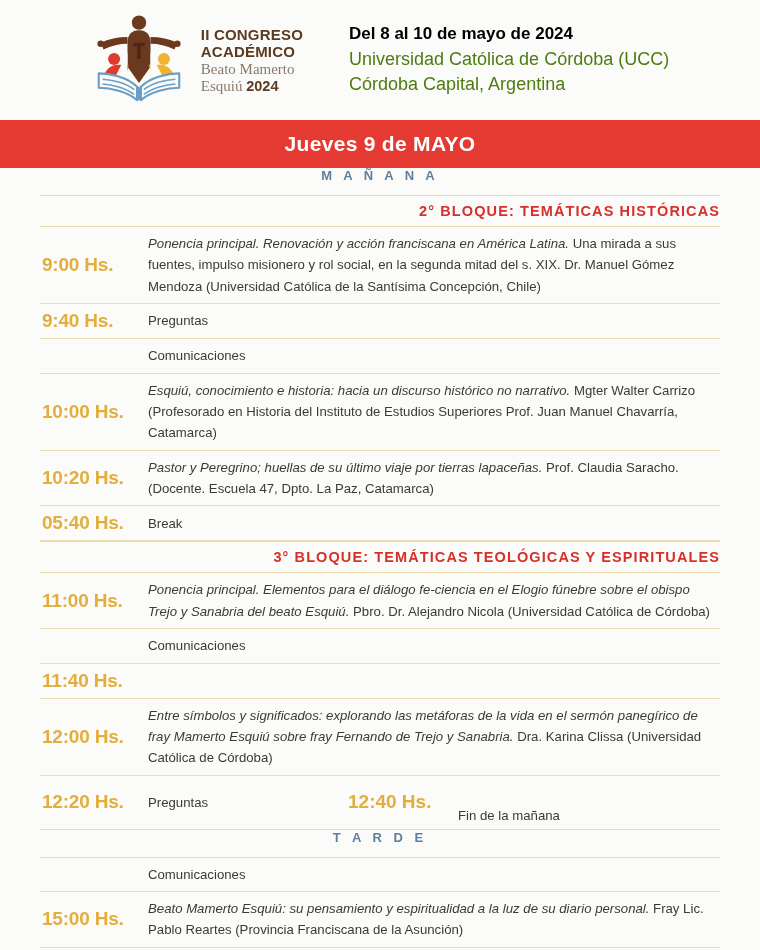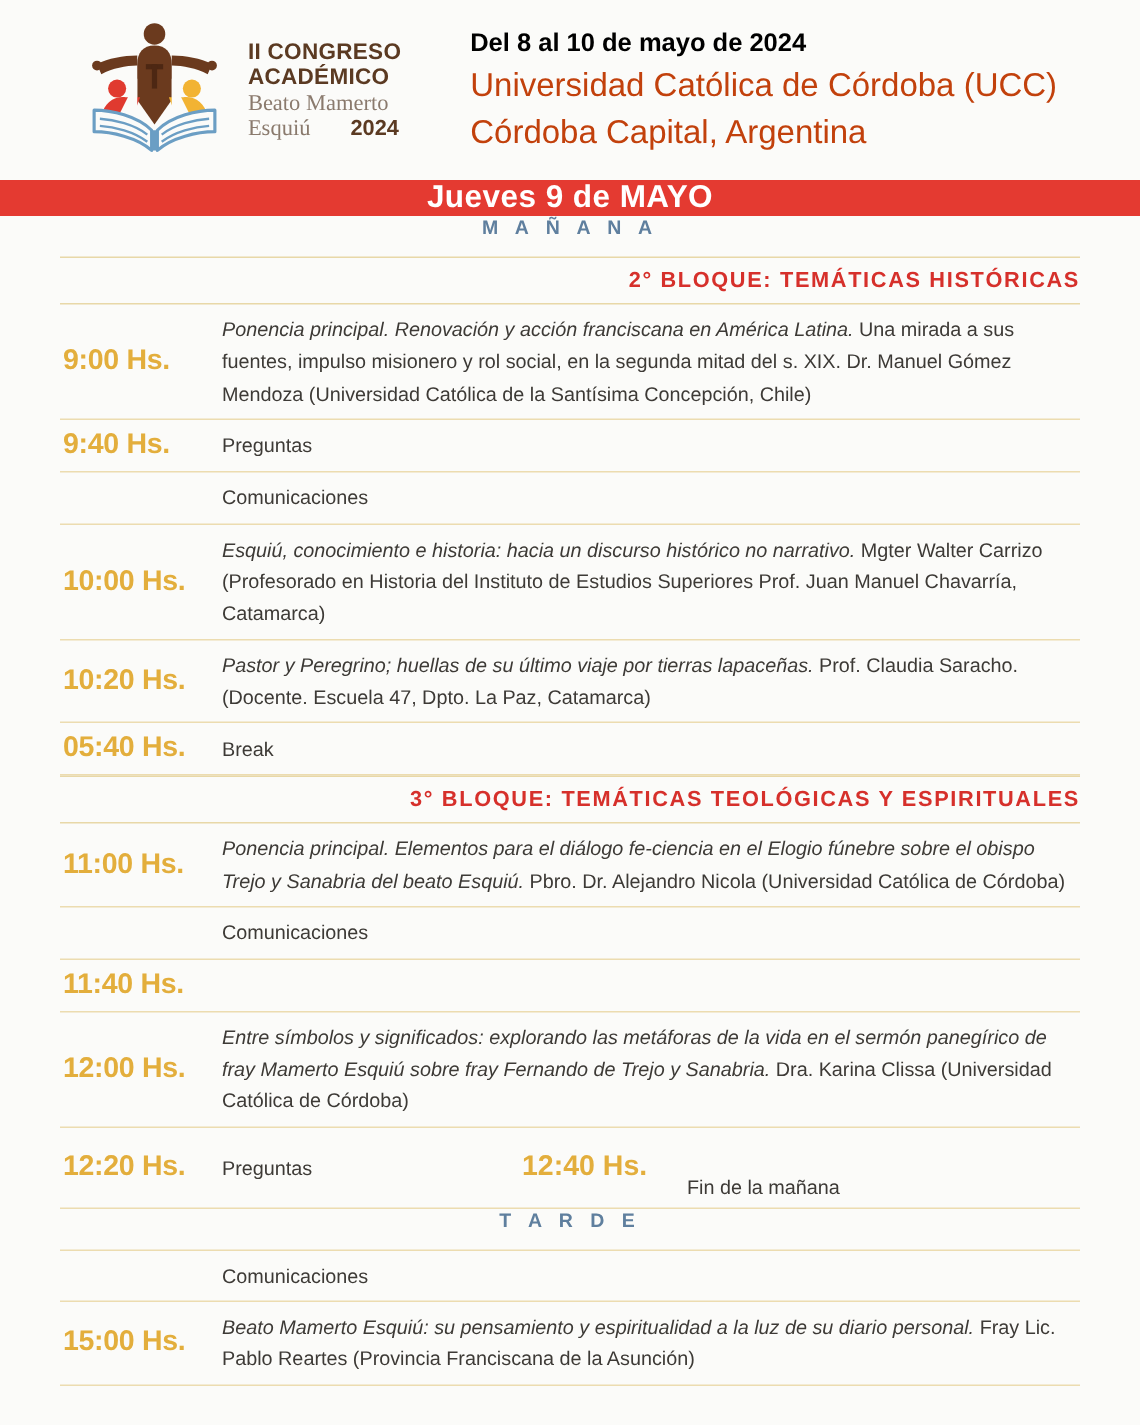--- a/index.html
+++ b/index.html
@@ -56,44 +56,43 @@
     font-size: 15px;
     font-weight: normal;
     color: #8a7a6d;
     font-family: "Liberation Serif", serif;
   }
   .congress-title .ct-l4 .yr {
     font-weight: bold;
     color: #5b3a22;
     font-family: "Liberation Sans", sans-serif;
     font-size: 14.5px;
-    margin-left: 23px;
   }
 
   .event-meta {
     margin-left: 32px;
     line-height: 1.42;
     color: #4a443e;
   }
   .event-meta .em-l1 {
     font-size: 17px;
     font-weight: bold;
     color: #000000;
   }
   .event-meta .em-l2,
   .event-meta .em-l3 {
-    font-size: 22px;
+    font-size: 18px;
     font-weight: normal;
-    color: #c2410c;
+    color: #4d7c0f;
   }
 
   
   .day-banner {
     background: #e43a31;
-    height: 24px;
+    height: 48px;
     display: flex;
     align-items: center;
     justify-content: center;
   }
   .day-banner .day-title {
     color: #ffffff;
     font-size: 21px;
     font-weight: bold;
     letter-spacing: 0.3px;
   }

